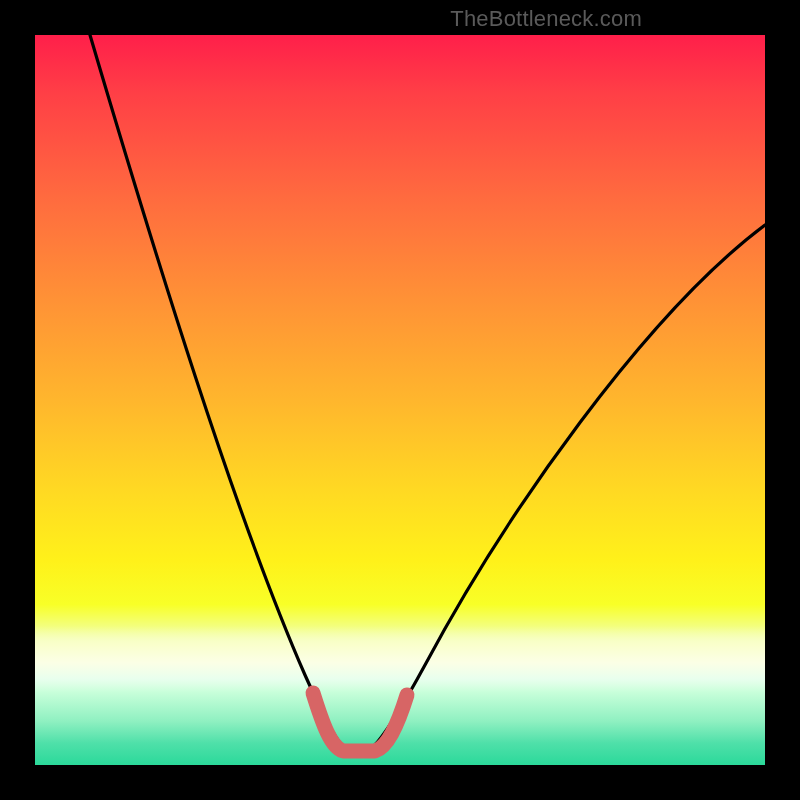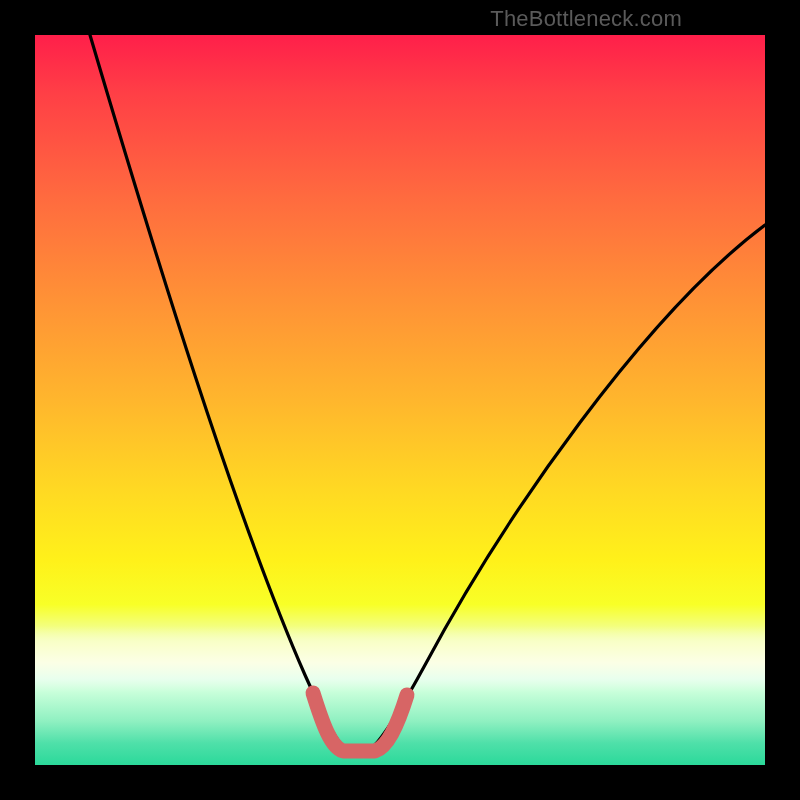--- a/index.html
+++ b/index.html
@@ -11,21 +11,20 @@
     overflow: hidden;
     font-family: Arial, Helvetica, sans-serif;
   }
   .frame {
     position: absolute;
     left: 0;
     top: 0;
     width: 656px;
     height: 800px;
     background: #000;
-    padding-left: 40px;
   }
   .plot-area {
     position: absolute;
     left: 35px;
     top: 35px;
     width: 730px;
     height: 730px;
     background: linear-gradient(
       to bottom,
       #ff1f4a 0%,

